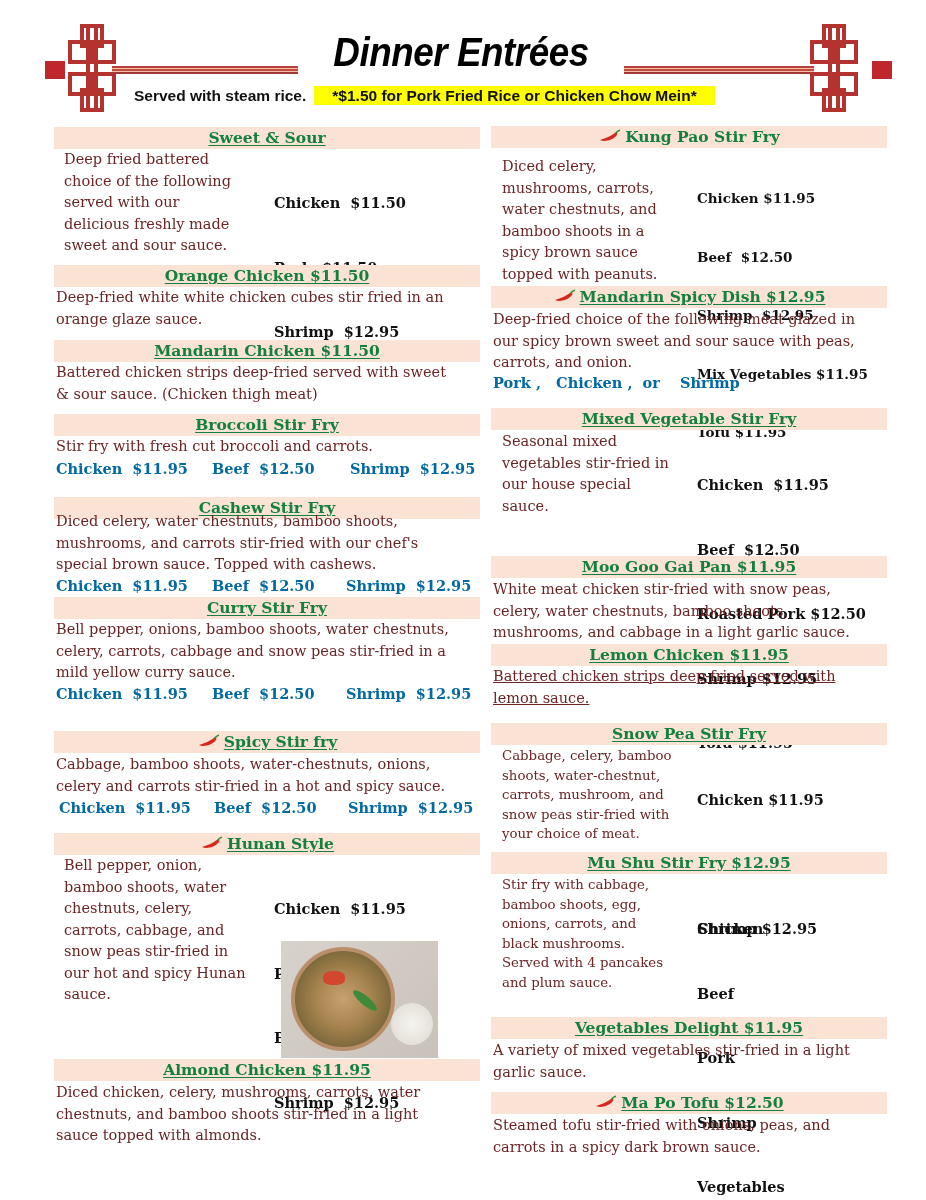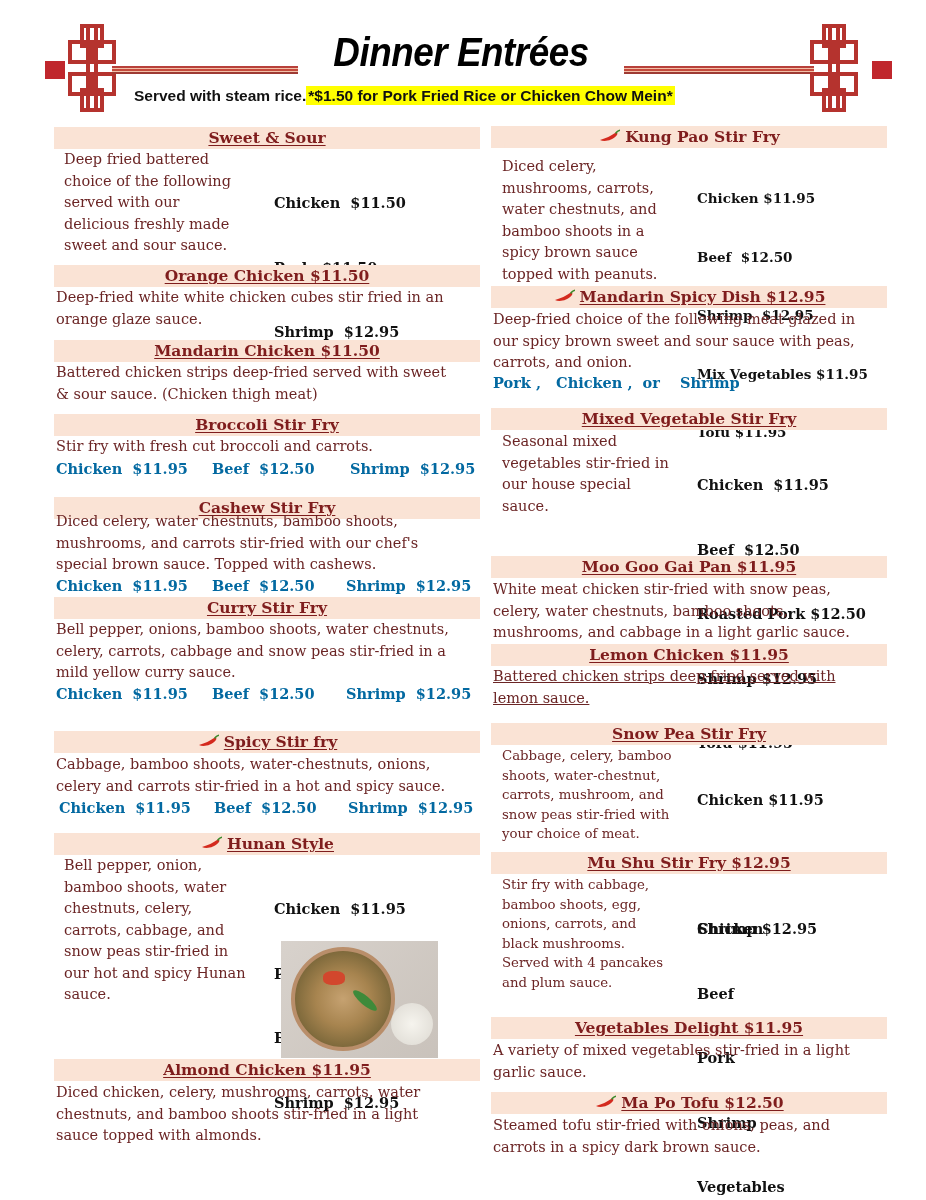--- a/index.html
+++ b/index.html
@@ -15,24 +15,24 @@
   .endsq.right { left: 872px; }
   .bar { position: absolute; top: 66px; height: 8px;
     background: linear-gradient(#b8403a 0 2px, #f2c0a8 2px 3px, #c44a3c 3px 5px, #f2c0a8 5px 6px, #9e3a33 6px 8px); }
   .bar.b1 { left: 112px; width: 186px; }
   .bar.b2 { left: 624px; width: 190px; }
   .title { position: absolute; left: 300px; top: 30px; width: 322px; text-align: center;
     font-family: "Liberation Sans", sans-serif; font-style: italic; font-weight: bold;
     font-size: 40px; color: #000; letter-spacing: -0.5px; transform: scaleX(0.92); }
   .subtitle { position: absolute; left: 134px; top: 87px; height: 22px; white-space: nowrap;
     font-family: "Liberation Sans", sans-serif; font-weight: bold; font-size: 15.5px; color: #111; }
-  .subtitle .hl { background: #ffff00; padding: 1px 2px; margin-left: 0; }
+  .subtitle .hl { background: #ffff00; padding: 1px 18px; margin-left: 8px; }
 
   .sec-head { position: absolute; height: 22px; background: #fae3d5; text-align: center;
-    font-weight: bold; font-size: 15.5px; color: #7f1d1d; line-height: 22px; }
+    font-weight: bold; font-size: 15.5px; color: #15803d; line-height: 22px; }
   .sec-head .u { text-decoration: underline; text-underline-offset: 2px; }
   .pepper { display: inline-block; width: 24px; height: 14px; vertical-align: -1px; margin-right: 3px; }
 
   .desc { position: absolute; font-size: 14.5px; line-height: 21.5px; color: #6b2525; }
   .prices { position: absolute; font-size: 14.5px; line-height: 21.5px; font-weight: bold; color: #111; }
   .prices.small { font-size: 13.5px; line-height: 19.5px; }
   .desc.small { font-size: 13.3px; line-height: 19.5px; }
   .row { position: absolute; font-size: 14.5px; font-weight: bold; color: #0369a1; white-space: pre; }
 
   .photo { position: absolute; left: 281px; top: 941px; width: 157px; height: 117px;

